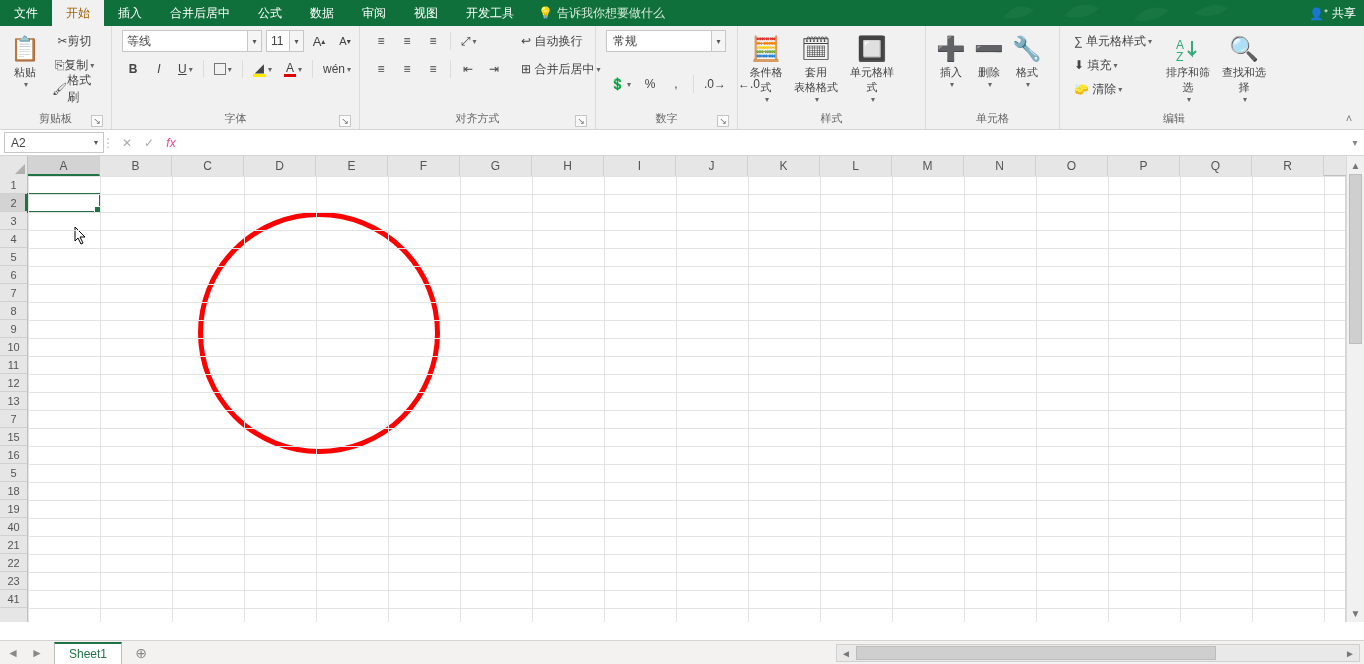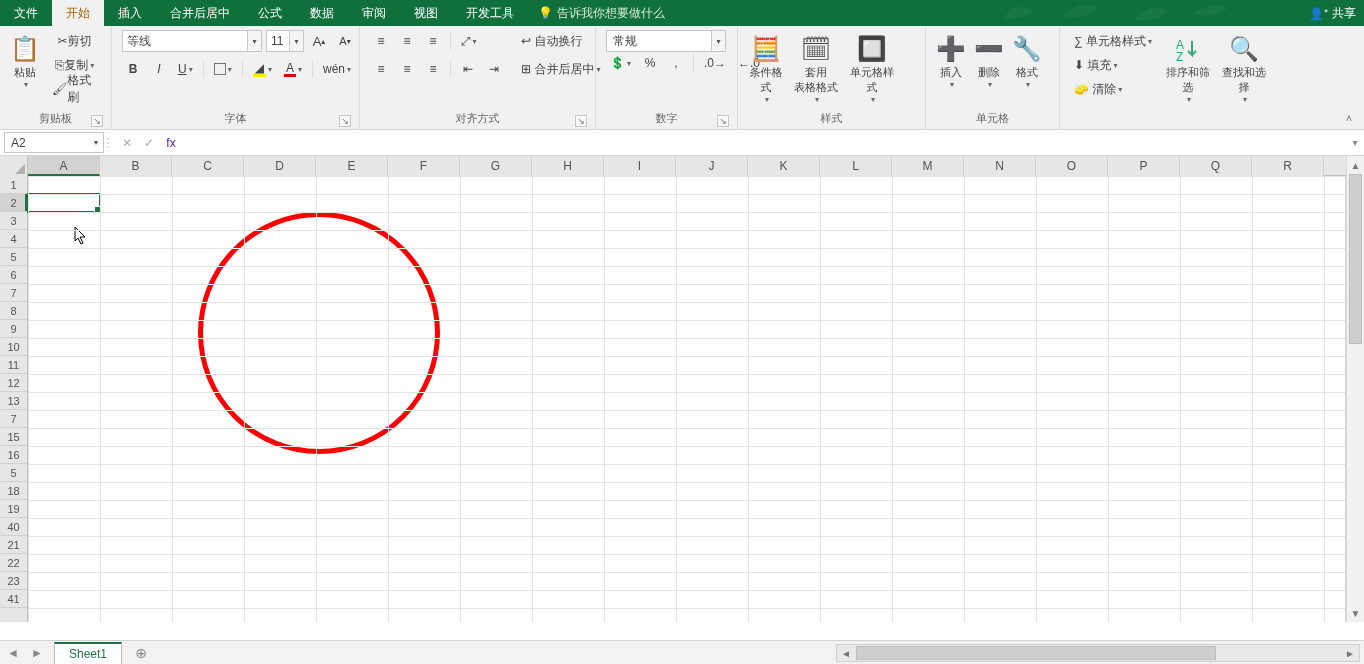--- a/index.html
+++ b/index.html
@@ -446,21 +446,21 @@
         </div>
       </div>
     </div>
     <div class="group-label"><span>对齐方式</span>
       <span class="dlaunch">↘</span>
     </div>
   </div>
 
   <div class="group" style="width:142px">
     <div class="group-body">
-      <div class="col" style="gap:0">
+      <div class="col" style="gap:21px">
         <div class="numfmt">
           <span>常规</span>
           <span class="combo-arrow">▾</span>
         </div>
         <div class="row">
           <div class="mini-btn">💲<span class="arrow">▾</span></div>
           <div class="mini-btn">%</div>
           <div class="mini-btn">,</div>
           <span class="sep-v"></span>
           <div class="mini-btn">.0→</div>
@@ -539,39 +539,40 @@
         </span>
         <span>排序和筛选</span>
           <span class="arrow">▾</span>
       </div>
       <div class="bigbtn wide">
         <span class="icon">🔍</span>
         <span>查找和选择</span>
           <span class="arrow">▾</span>
       </div>
     </div>
+    <div class="group-label"><span>编辑</span></div>
   </div>
 
   <div class="ribbon-collapse">˄</div>
 </div>
 
 <div class="fxbar">
   <div class="namebox">
     <span>A2</span>
     <span class="combo-arrow">▾</span>
   </div>
   <div class="grip">⋮</div>
   <div class="fxbtns">
     <div class="mini-btn">
         <span>✕</span>
       </div>
     <div class="mini-btn">
         <span>✓</span>
       </div>
-    <div class="mini-btn" style="color:#4c1d95;">
+    <div class="mini-btn" style="color:#ec4899;font-style:italic">
         <span>fx</span>
       </div>
   </div>
   <input class="fxinput" value="" style="">
   <div class="fxexpand">▾</div>
 </div>
 
 <div class="gridwrap">
   <div class="colheads">
     <div class="selectall"></div>

